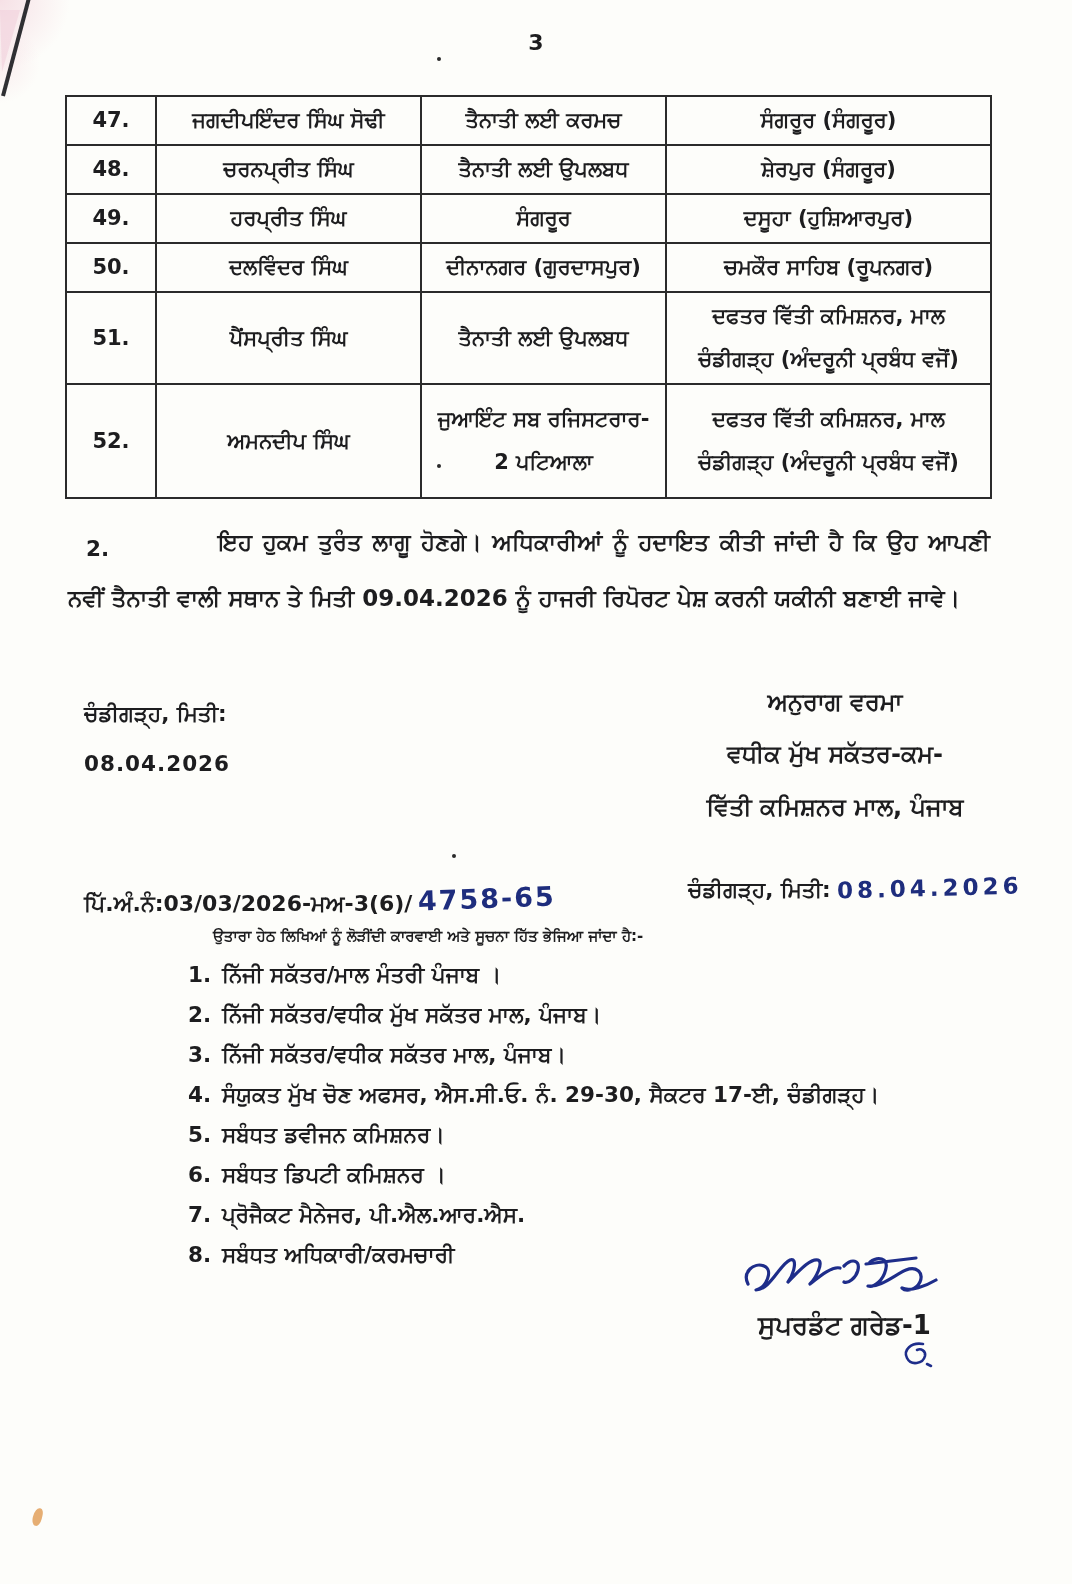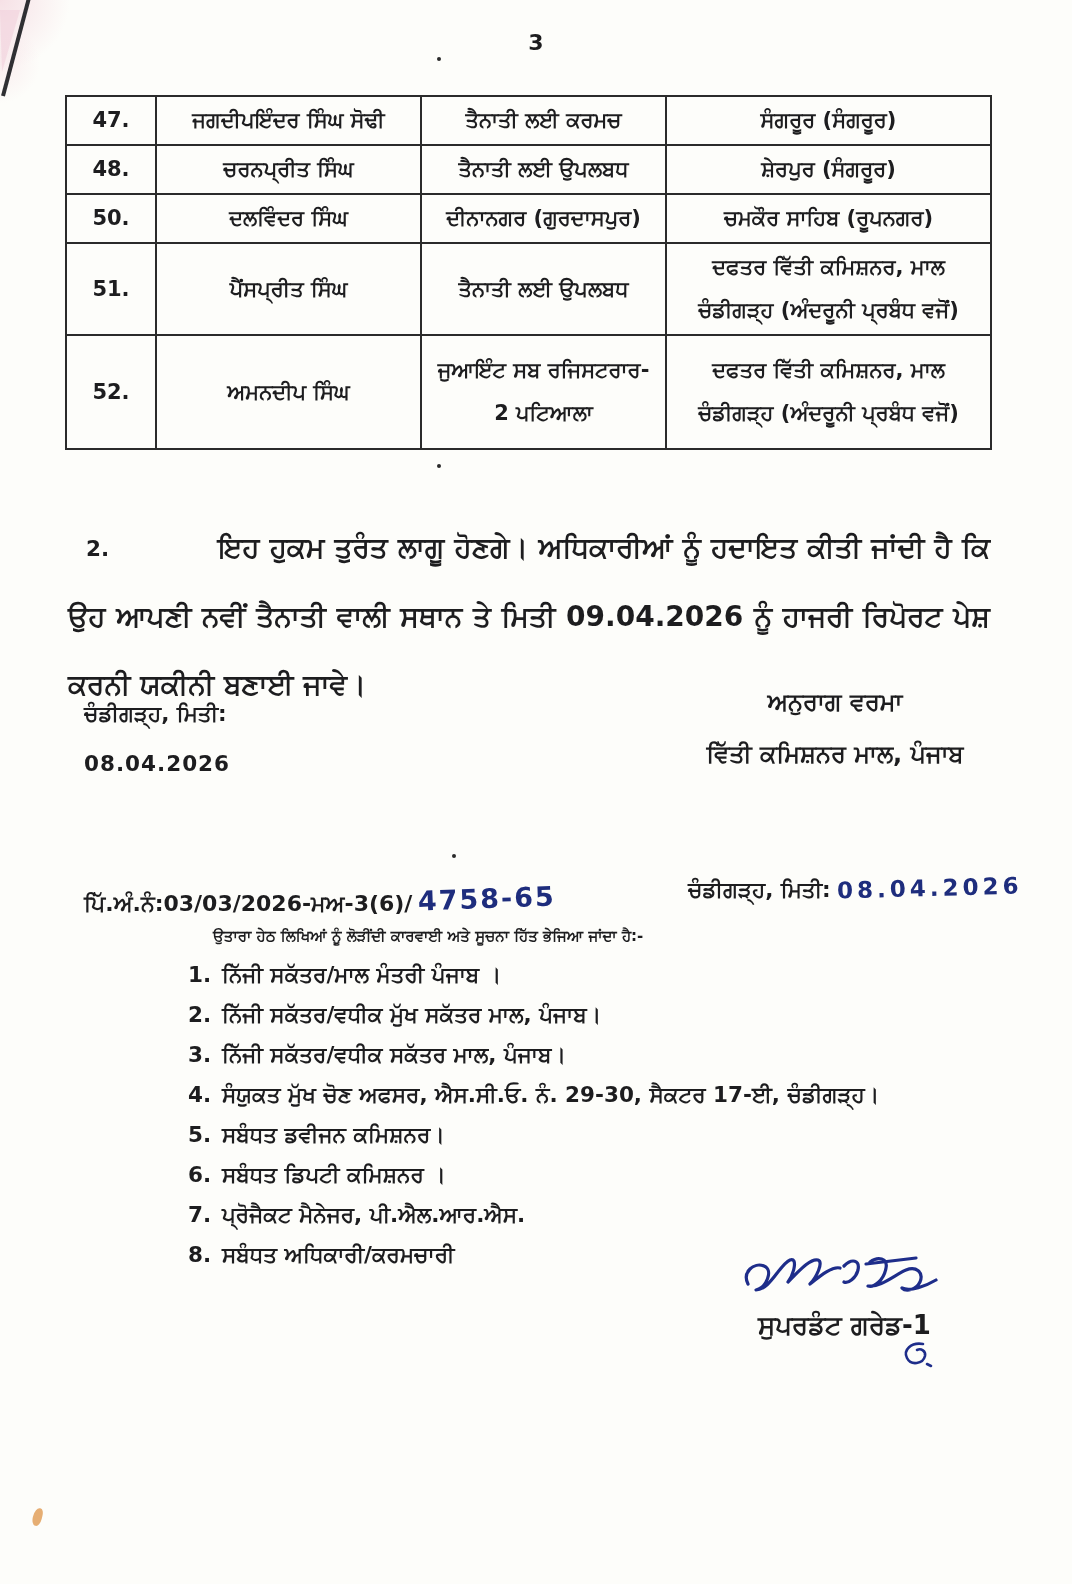--- a/index.html
+++ b/index.html
@@ -41,21 +41,21 @@
     font-size:21px;font-weight:600;line-height:2.05;
     padding:2px 10px;
   }
   col.c-sr{width:90px;} col.c-name{width:265px;}
   col.c-cur{width:245px;} col.c-new{width:325px;}
   tr.h48{height:48px;border-radius:20px;} tr.h47{height:47px;margin-left:36px;} tr.h84{height:84px;} tr.h114{height:114px;padding-left:8px;}
   
   .para2-num{position:absolute;left:86px;top:536px;font-size:21.5px;font-weight:600;}
   .para2-text{
     position:absolute;left:68px;top:514px;width:922px;
-    font-size:28px;font-weight:600;line-height:2.45;
+    font-size:23px;font-weight:600;line-height:2.45;
     text-indent:150px;text-align:justify;
   }
   
   .issue-place{position:absolute;left:84px;top:701px;font-size:21.5px;font-weight:600;}
   .issue-date{position:absolute;left:84px;top:751px;font-size:21.5px;font-weight:600;letter-spacing:1px;}
   .issue-officer{
     position:absolute;left:695px;top:676px;width:280px;
     text-align:center;font-size:24px;font-weight:600;line-height:2.18;
   }
   
@@ -105,20 +105,26 @@
           <td>ਜਗਦੀਪਇੰਦਰ ਸਿੰਘ ਸੋਢੀ</td>
           <td>ਤੈਨਾਤੀ ਲਈ ਕਰਮਚ</td>
           <td>ਸੰਗਰੂਰ (ਸੰਗਰੂਰ)</td>
         </tr>
         <tr class="h47">
           <td>48.</td>
           <td>ਚਰਨਪ੍ਰੀਤ ਸਿੰਘ</td>
           <td>ਤੈਨਾਤੀ ਲਈ ਉਪਲਬਧ</td>
           <td>ਸ਼ੇਰਪੁਰ (ਸੰਗਰੂਰ)</td>
         </tr>
+        <tr class="h47">
+          <td>49.</td>
+          <td>ਹਰਪ੍ਰੀਤ ਸਿੰਘ</td>
+          <td>ਸੰਗਰੂਰ</td>
+          <td>ਦਸੂਹਾ (ਹੁਸ਼ਿਆਰਪੁਰ)</td>
+        </tr>
         <tr class="h48">
           <td>50.</td>
           <td>ਦਲਵਿੰਦਰ ਸਿੰਘ</td>
           <td>ਦੀਨਾਨਗਰ (ਗੁਰਦਾਸਪੁਰ)</td>
           <td>ਚਮਕੌਰ ਸਾਹਿਬ (ਰੂਪਨਗਰ)</td>
         </tr>
         <tr class="h84">
           <td>51.</td>
           <td>ਪੈਂਸਪ੍ਰੀਤ ਸਿੰਘ</td>
           <td>ਤੈਨਾਤੀ ਲਈ ਉਪਲਬਧ</td>
@@ -134,20 +140,21 @@
   </table>
   <div class="speck speck-c"></div>
 
   <span class="para2-num printed">2.</span>
   <div class="para2-text">ਇਹ ਹੁਕਮ ਤੁਰੰਤ ਲਾਗੂ ਹੋਣਗੇ। ਅਧਿਕਾਰੀਆਂ ਨੂੰ ਹਦਾਇਤ ਕੀਤੀ ਜਾਂਦੀ ਹੈ ਕਿ ਉਹ ਆਪਣੀ ਨਵੀਂ ਤੈਨਾਤੀ ਵਾਲੀ ਸਥਾਨ ਤੇ ਮਿਤੀ 09.04.2026 ਨੂੰ ਹਾਜਰੀ ਰਿਪੋਰਟ ਪੇਸ਼ ਕਰਨੀ ਯਕੀਨੀ ਬਣਾਈ ਜਾਵੇ।</div>
 
   <div class="issue-place">ਚੰਡੀਗੜ੍ਹ, ਮਿਤੀ:</div>
   <div class="issue-date">08.04.2026</div>
   <div class="issue-officer">
     <div>ਅਨੁਰਾਗ ਵਰਮਾ</div>
+    <div>ਵਧੀਕ ਮੁੱਖ ਸਕੱਤਰ-ਕਮ-</div>
     <div>ਵਿੱਤੀ ਕਮਿਸ਼ਨਰ ਮਾਲ, ਪੰਜਾਬ</div>
   </div>
   <div class="speck speck-b"></div>
 
   <div class="ref-line">
     <span class="printed">ਪਿੱ.ਅੰ.ਨੰ:03/03/2026-ਮਅ-3(6)/</span><span class="hand hand-ref">4758-65</span>
   </div>
   <div class="place-date-line">
     <span class="printed">ਚੰਡੀਗੜ੍ਹ, ਮਿਤੀ:</span><span class="hand hand-date">08.04.2026</span>
   </div>

